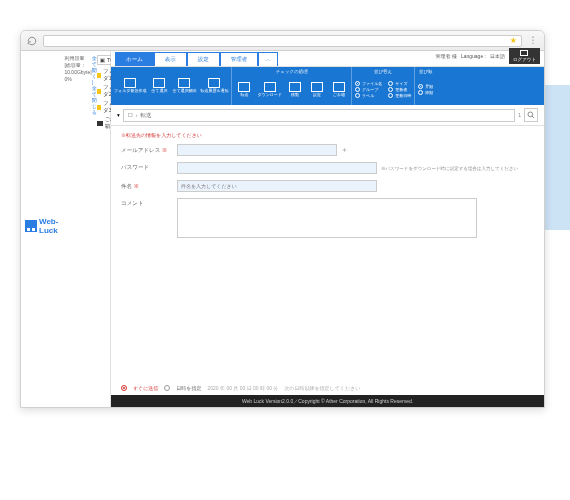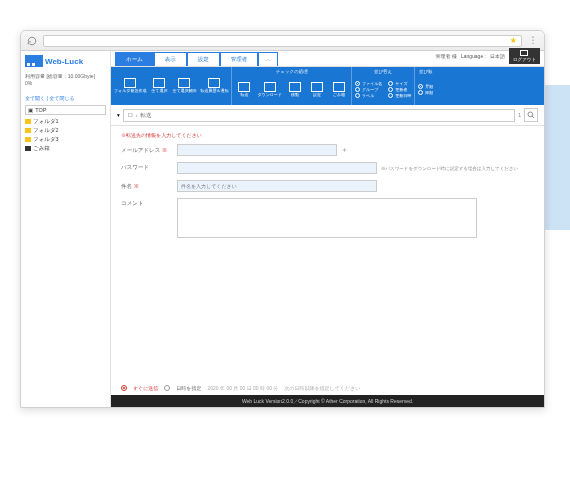--- a/index.html
+++ b/index.html
@@ -5,21 +5,21 @@
 *{margin:0;padding:0;box-sizing:border-box;font-family:"Hiragino Sans","Meiryo",sans-serif}
 body{background:#fff;width:570px;height:500px;position:relative;overflow:hidden}
 .bg-block{position:absolute;right:0;top:85px;width:90px;height:145px;background:#cce3f5}
 .browser{position:absolute;left:20px;top:30px;width:525px;height:378px;background:#fff;border:1px solid #d0d0d0;border-radius:6px 6px 0 0;box-shadow:0 2px 8px rgba(0,0,0,.15);overflow:hidden;font-size:6px}
 .addr-bar{height:20px;background:linear-gradient(#f7f7f7,#ececec);border-bottom:1px solid #d0d0d0;display:flex;align-items:center;padding:0 6px;gap:6px}
 .reload-ico{width:10px;height:10px;color:#777}
 .url-box{flex:1;height:12px;background:#fff;border:1px solid #ccc;border-radius:2px;display:flex;align-items:center;justify-content:flex-end;padding:0 4px}
 .star{color:#f5c518;font-size:8px}
 .menu-ico{width:10px;color:#777;text-align:center;font-size:9px;line-height:1}
 .app{display:flex;height:calc(100% - 20px)}
-.sidebar{width:90px;background:#fff;border-right:1px solid #e0e0e0;padding:4px;display:flex;flex-direction:column}
+.sidebar{width:90px;background:#fff;border-right:1px solid #e0e0e0;padding:4px;display:flex;flex-direction:row}
 .logo{display:flex;align-items:center;gap:2px;margin-bottom:6px}
 .logo-ico{width:18px;height:12px;background:#2a7de1;position:relative}
 .logo-ico::before,.logo-ico::after{content:"";position:absolute;width:3px;height:3px;background:#fff;bottom:1px}
 .logo-ico::before{left:2px}.logo-ico::after{left:7px}
 .logo-txt{color:#2a7de1;font-weight:bold;font-size:8px}
 .status{font-size:5px;color:#666;margin-bottom:8px;line-height:1.4}
 .tree-ctrl{font-size:5px;color:#2a7de1;margin-bottom:4px}
 .tree{font-size:5.5px;color:#444}
 .tree-item{display:flex;align-items:center;gap:2px;padding:1px 0;cursor:pointer}
 .tree-item.root{border:1px solid #ccc;padding:1px 2px;margin-bottom:2px}

